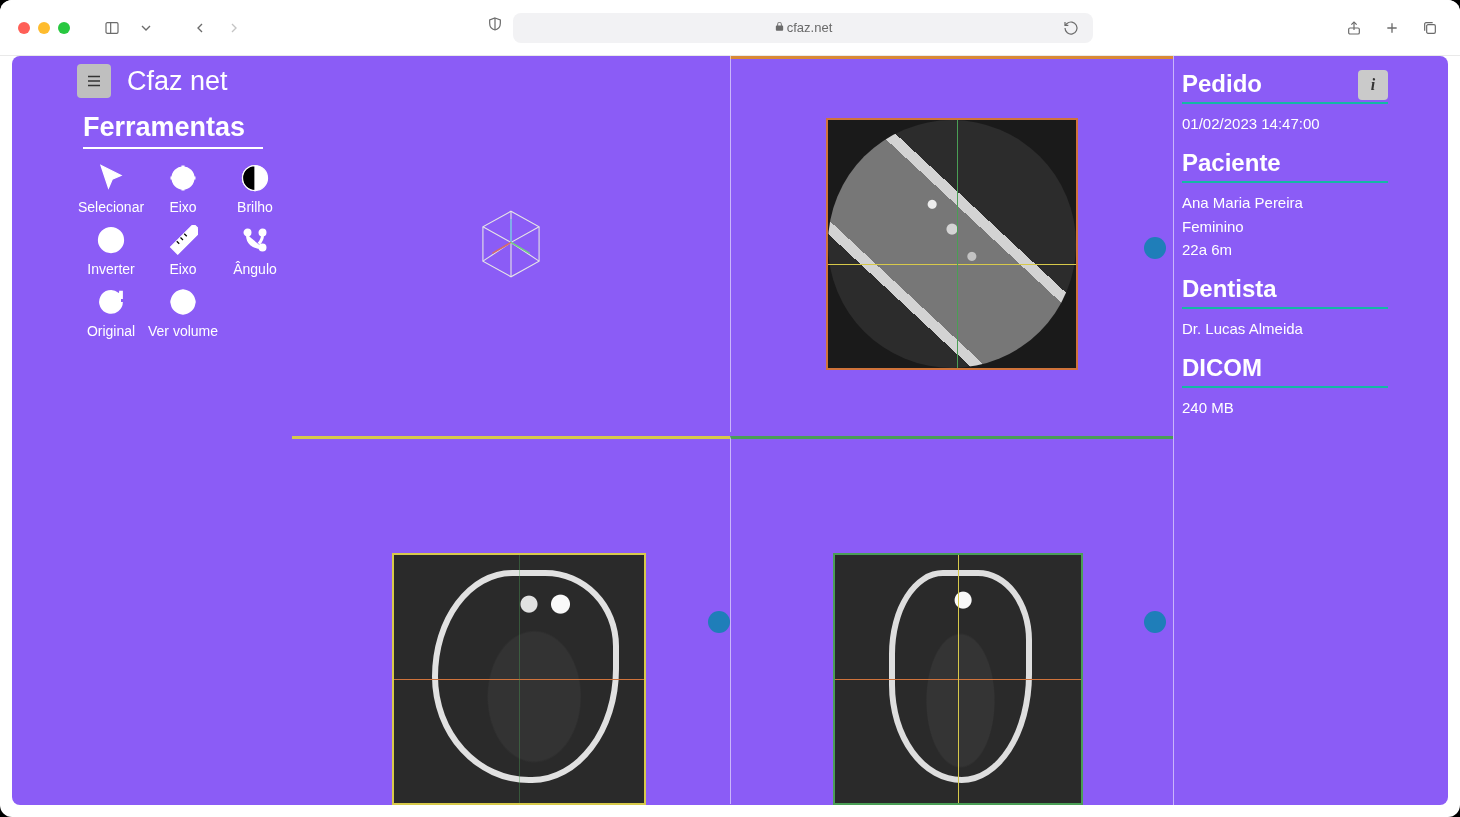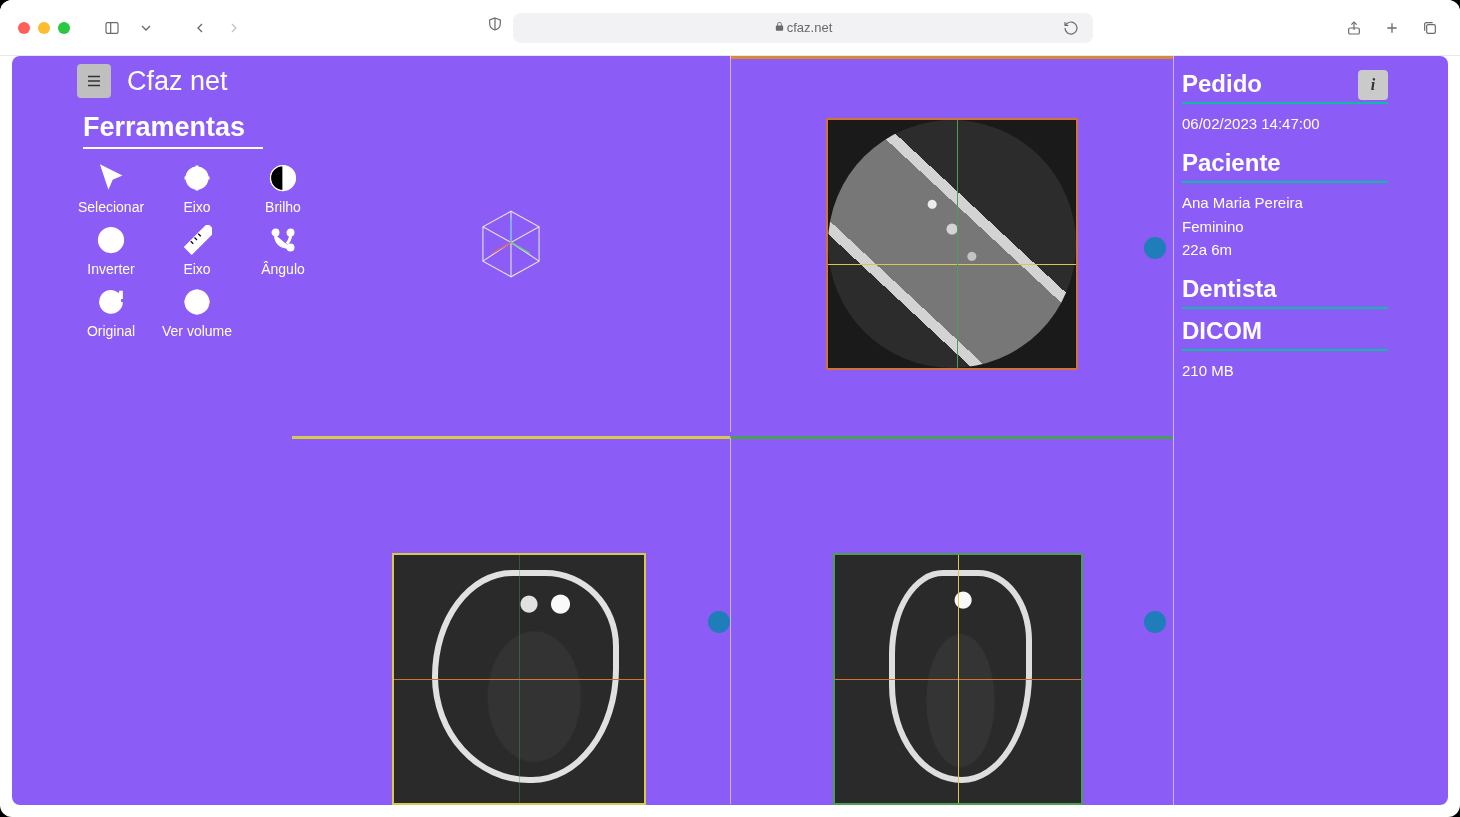--- a/index.html
+++ b/index.html
@@ -122,21 +122,21 @@
   }
   .tools-hr {
     border: none;
     border-top: 2px solid #fff;
     margin: 4px 0 14px 0;
     width: 180px;
   }
   .tools {
     display: grid;
     grid-template-columns: repeat(3, 68px);
-    gap: 10px 18px;
+    gap: 10px 4px;
     padding-left: 0;
   }
   .tool {
     display: flex;
     flex-direction: column;
     align-items: center;
     gap: 6px;
     color: #fff;
     font-size: 14px;
     cursor: pointer;
@@ -545,38 +545,41 @@
     <div class="handle" style="left:707px;  top:566px;"></div>
     <div class="handle" style="left:1143px; top:566px;"></div>
 
     <div class="info">
       <div class="info-btn">i</div>
 
       <div class="sec">
         <h3>Pedido</h3>
       </div>
       <div class="vals">
-        <div>06/02/2023 14:47:00</div>
+        <div>01/02/2023 14:47:00</div>
       </div>
 
       <div class="sec">
         <h3>Paciente</h3>
       </div>
       <div class="vals">
         <div>Ana Maria Pereira</div>
         <div>Feminino</div>
         <div>22a 6m</div>
       </div>
 
       <div class="sec">
         <h3>Dentista</h3>
       </div>
+      <div class="vals">
+        <div>Dr. Lucas Almeida</div>
+      </div>
 
       <div class="sec">
         <h3>DICOM</h3>
       </div>
       <div class="vals">
-        <div>210 MB</div>
+        <div>240 MB</div>
       </div>
     </div>
 
   </div>
 </div>
 
 </body></html>

